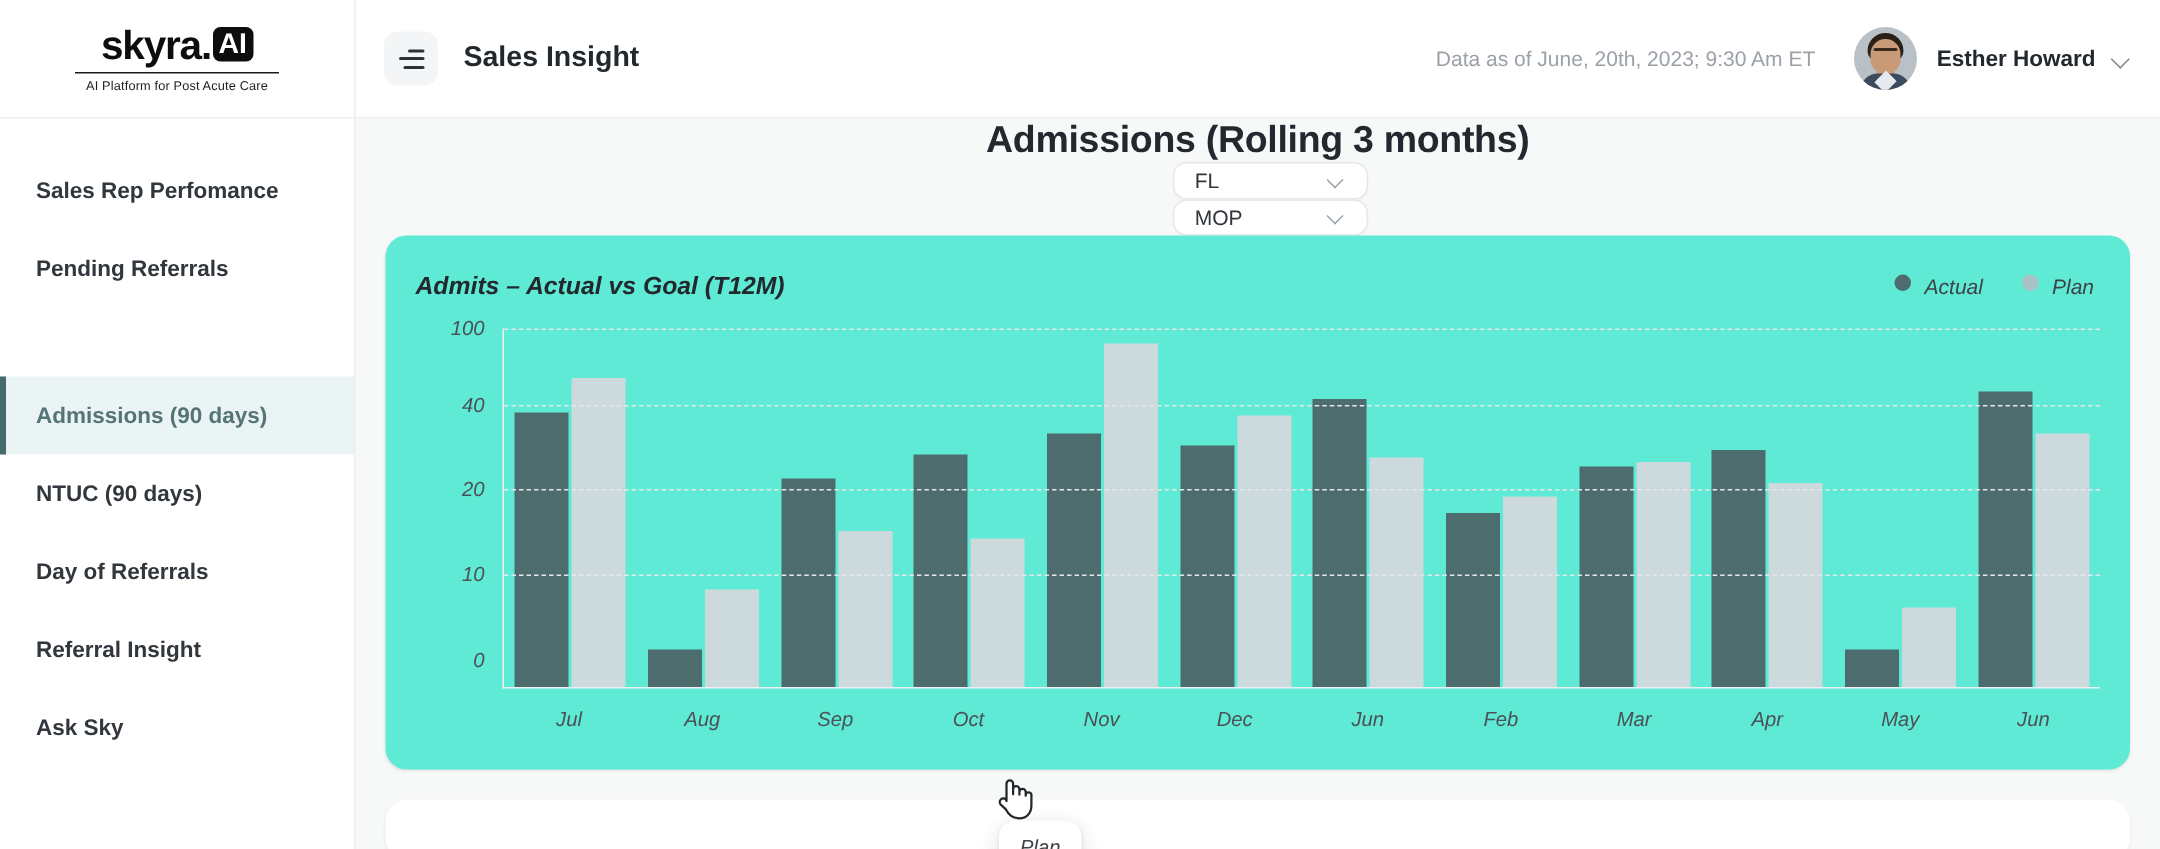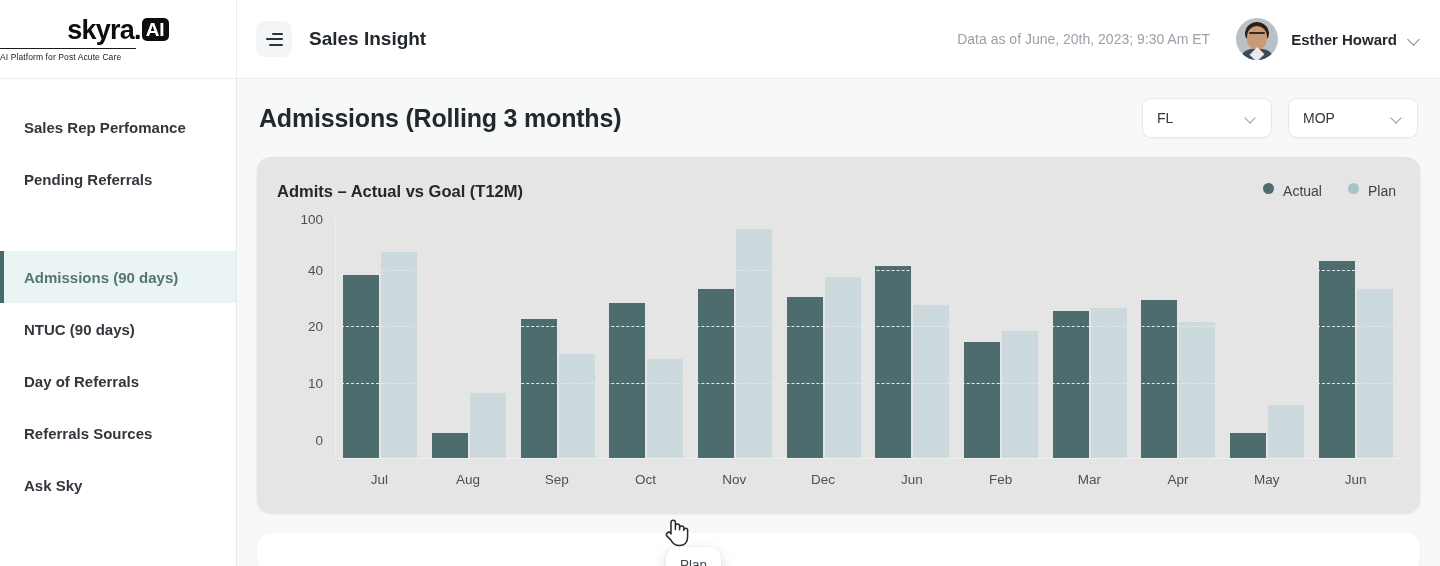--- a/index.html
+++ b/index.html
@@ -13,21 +13,21 @@
 
   
   .sidebar {
     width: 237px; height: 566px; background: #ffffff;
     border-right: 1px solid #e9ecee; flex: 0 0 237px;
     position: relative;
   }
   .logo-wrap {
     height: 79px; border-bottom: 1px solid #eceef0;
     display: flex; flex-direction: column;
-    justify-content: center;
+    align-items: center; justify-content: center;
   }
   .logo-row {
     display: flex; align-items: center; justify-content: center;
     font-size: 27px; font-weight: 700; letter-spacing: -0.8px;
     color: #0d0d0d; line-height: 1;
   }
   .logo-ai {
     background: #0d0d0d; color: #ffffff; border-radius: 5px;
     font-size: 19px; font-weight: 700; letter-spacing: 0px;
     padding: 2px 4px; margin-left: 1px; line-height: 1;
@@ -87,38 +87,38 @@
   }
   .chev::after {
     content: ""; position: absolute; left: 0; top: 1px;
     width: 8px; height: 8px; border-right: 1.6px solid #7c848c;
     border-bottom: 1.6px solid #7c848c; transform: rotate(45deg);
   }
 
   
   .content { flex: 1; padding: 0 20px; overflow: hidden; position: relative; }
   .content-head {
-    display: flex; align-items: center; height: 78px; padding: 0 2px;
+    display: flex; align-items: center; height: 78px; padding: 0 2px; flex-direction: column;
   }
   .page-title { font-size: 25px; font-weight: 700; color: #22282d; letter-spacing: -0.2px; }
   .head-spacer { flex: 1; }
   .select {
     width: 130px; height: 40px; background: #ffffff; border: 1px solid #e6e9eb;
     border-radius: 9px; display: flex; align-items: center; padding: 0 14px;
     font-size: 14px; color: #31373d; cursor: pointer; margin-left: 16px;
     box-shadow: 0 1px 2px rgba(16,24,40,.04);
   }
   .select .sel-label { flex: 1; }
   .select .chev { margin-left: 0; }
   .select .chev::after { border-color: #9aa1a8; width: 7px; height: 7px; }
 
   .card {
-    background: #e5e5e5; border-radius: 14px; padding: 22px 20px 18px 20px;
+    background: #5eead4; border-radius: 14px; padding: 22px 20px 18px 20px;
     box-shadow: 0 1px 3px rgba(16,24,40,.06), 0 1px 2px rgba(16,24,40,.04);
-    height: 356px; position: relative;
+    height: 356px; position: relative; font-style: italic;
   }
   .card-head { display: flex; align-items: center; height: 24px; }
   .card-title { font-size: 16.5px; font-weight: 700; color: #22282d; }
   .card-head-spacer { flex: 1; }
   .legend { display: flex; align-items: center; gap: 26px; padding-right: 4px; }
   .legend-item { display: flex; align-items: flex-start; gap: 9px; cursor: pointer; }
   .legend-dot { width: 11px; height: 11px; border-radius: 50%; display: block; }
   .legend-label { font-size: 14px; color: #3d4348; }
 
   
@@ -183,21 +183,21 @@
       <div class="nav-item active">
         <span class="nav-label">Admissions (90 days)</span>
       </div>
       <div class="nav-item">
         <span class="nav-label">NTUC (90 days)</span>
       </div>
       <div class="nav-item">
         <span class="nav-label">Day of Referrals</span>
       </div>
       <div class="nav-item">
-        <span class="nav-label">Referrals Sources</span>
+        <span class="nav-label">Referral Insight</span>
       </div>
       <div class="nav-item">
         <span class="nav-label">Ask Sky</span>
       </div>
     </nav>
   </aside>
 
   <div class="main">
 
     <header class="topbar">

